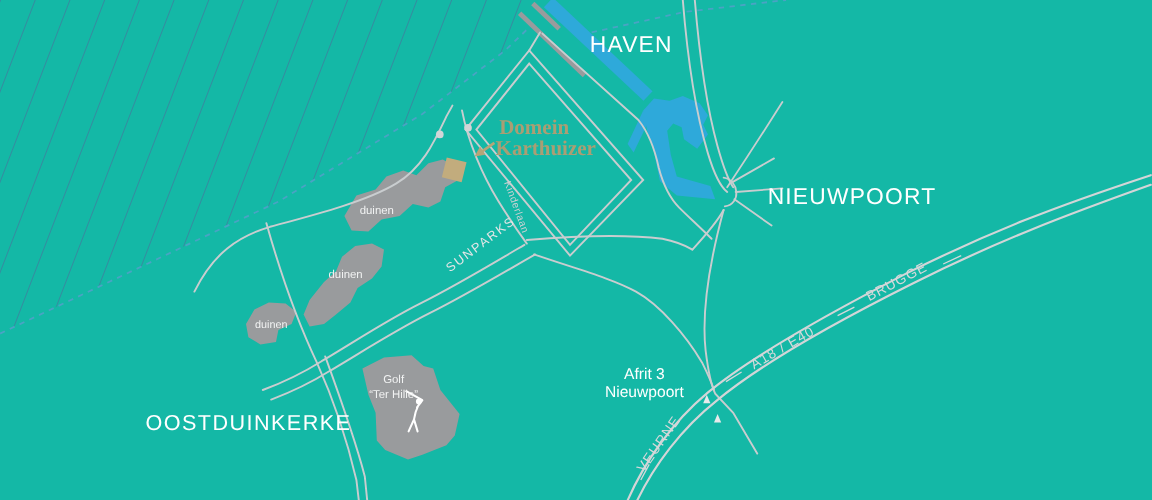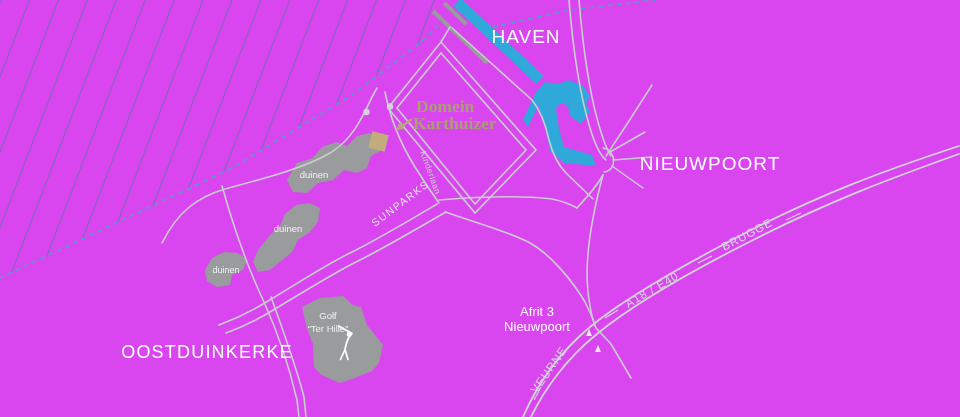--- a/index.html
+++ b/index.html
@@ -1,16 +1,16 @@
 <!DOCTYPE html>
 <html><head>
 <meta charset="utf-8">
 <style>
   html,body{margin:0;padding:0;background:#0d141d;}
-  .map-wrap{position:relative;width:960px;height:417px;overflow:hidden;background:#d946ef;}
+  .map-wrap{position:relative;width:960px;height:417px;overflow:hidden;background:#14b8a6;}
   svg{display:block;}
   text{font-family:"Liberation Sans", sans-serif;}
   .city{font-size:19px;letter-spacing:1px;fill:#ffffff;}
   .city-big{font-size:18px;letter-spacing:1.2px;fill:#ffffff;}
   .exit-label{font-size:13px;fill:#ffffff;}
   .area-label{font-size:9.5px;fill:#f2f3f3;}
   .area-label-sm{font-size:9px;fill:#f2f3f3;}
   .road-label{font-size:11.5px;letter-spacing:1px;fill:#d6d9db;}
   .street-label{font-size:8.5px;letter-spacing:.5px;fill:#cfd2d4;}
   .park-label{font-size:10.5px;letter-spacing:1.5px;fill:#e4e6e7;}

